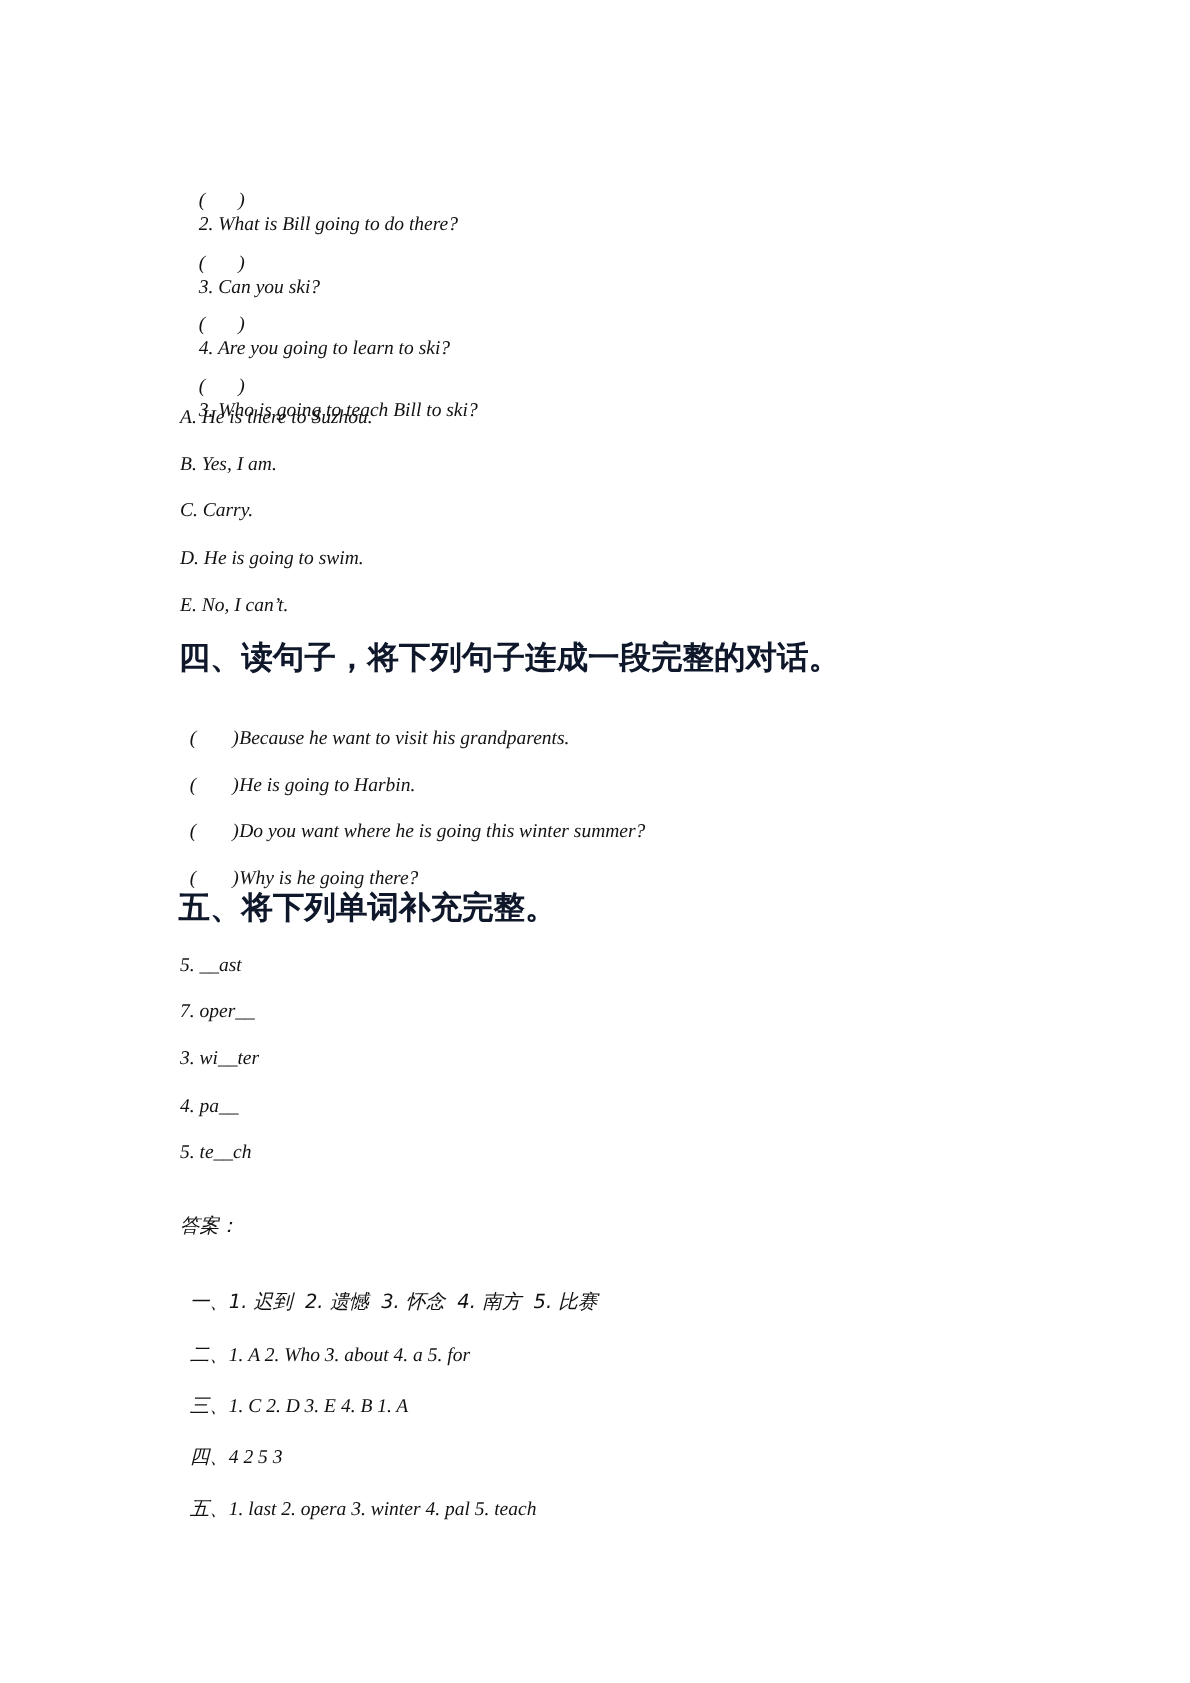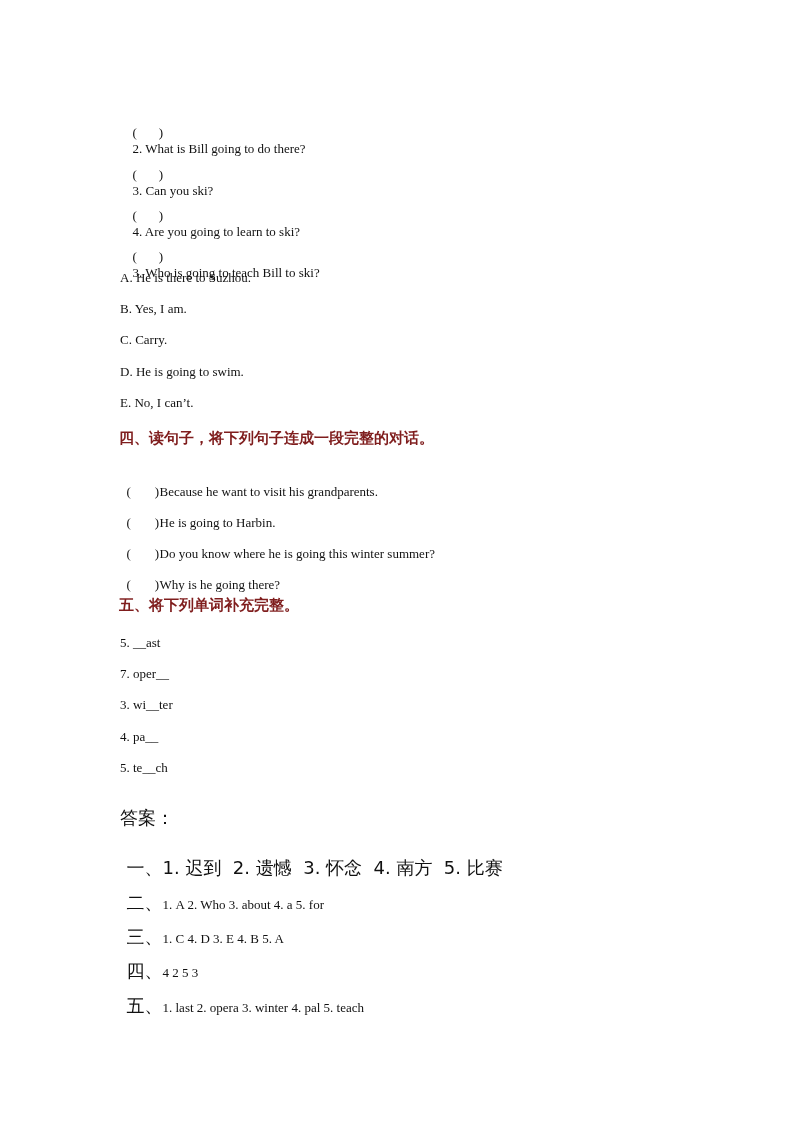--- a/index.html
+++ b/index.html
@@ -1,24 +1,24 @@
 <!DOCTYPE html>
 <html><head>
 <meta charset="utf-8">
 <style>
   html, body { margin:0; padding:0; background:#ffffff; }
   body { width:793px; height:1122px; position:relative; overflow:hidden;
          font-family:"Liberation Serif", "DejaVu Serif", serif; color:#111; }
-  .line { position:absolute; left:120px; font-size:13px; white-space:pre; line-height:16px; }
+  .line { position:absolute; left:120px; font-size:13px; white-space:pre; line-height:16px;font-style:italic; }
   .q { left:126px; }
   .q .paren { display:inline-block; width:36px; }
   .heading { position:absolute; left:119px; font-family:"DejaVu Sans", sans-serif;
-             font-weight:bold; font-size:15px; line-height:22px; color:#7f1d1d; letter-spacing:0; }
+             font-weight:bold; font-size:21px; line-height:22px; color:#0f172a; letter-spacing:0; }
   .blankp .paren { display:inline-block; width:33px; }
-  .cn { font-family:"DejaVu Sans", sans-serif; font-size:18px; }
+  .cn { font-family:"DejaVu Sans", sans-serif; font-size:13px; }
 </style>
 </head>
 <body>
 
 <div class="line q" style="top:109px">
   <span class="paren"><span>(</span><span style="display:inline-block;width:22px"></span><span>)</span></span>
   <span>2. What is Bill going to do there?</span>
 </div>
 <div class="line q" style="top:151px">
   <span class="paren"><span>(</span><span style="display:inline-block;width:22px"></span><span>)</span></span>
@@ -40,41 +40,41 @@
 <div class="line" style="top:395px">E. No, I can’t.</div>
 
 <div class="heading" style="top:427px">四、读句子，将下列句子连成一段完整的对话。</div>
 <div class="line blankp" style="top:468px">
   <span class="paren"><span>(</span><span style="display:inline-block;width:24px"></span><span>)</span></span><span>Because he want to visit his grandparents.</span>
 </div>
 <div class="line blankp" style="top:499px">
   <span class="paren"><span>(</span><span style="display:inline-block;width:24px"></span><span>)</span></span><span>He is going to Harbin.</span>
 </div>
 <div class="line blankp" style="top:530px">
-  <span class="paren"><span>(</span><span style="display:inline-block;width:24px"></span><span>)</span></span><span>Do you know where he is going this winter summer?</span>
+  <span class="paren"><span>(</span><span style="display:inline-block;width:24px"></span><span>)</span></span><span>Do you want where he is going this winter summer?</span>
 </div>
 <div class="line blankp" style="top:561px">
   <span class="paren"><span>(</span><span style="display:inline-block;width:24px"></span><span>)</span></span><span>Why is he going there?</span>
 </div>
 
 <div class="heading" style="top:594px">五、将下列单词补充完整。</div>
 <div class="line" style="top:635px">5. __ast</div>
 <div class="line" style="top:666px">7. oper__</div>
 <div class="line" style="top:697px">3. wi__ter</div>
 <div class="line" style="top:729px">4. pa__</div>
 <div class="line" style="top:760px">5. te__ch</div>
 
 <div class="line cn" style="top:810px">答案：</div>
 <div class="line" style="top:844px">
   <span class="cn">一、</span><span class="cn">1. 迟到  2. 遗憾  3. 怀念  4. 南方  5. 比赛</span>
 </div>
 <div class="line" style="top:879px">
   <span class="cn">二、</span><span>1. A 2. Who 3. about 4. a 5. for</span>
 </div>
 <div class="line" style="top:913px">
-  <span class="cn">三、</span><span>1. C 4. D 3. E 4. B 5. A</span>
+  <span class="cn">三、</span><span>1. C 2. D 3. E 4. B 1. A</span>
 </div>
 <div class="line" style="top:947px">
   <span class="cn">四、</span><span>4 2 5 3</span>
 </div>
 <div class="line" style="top:982px">
   <span class="cn">五、</span><span>1. last 2. opera 3. winter 4. pal 5. teach</span>
 </div>
 
 </body></html>

